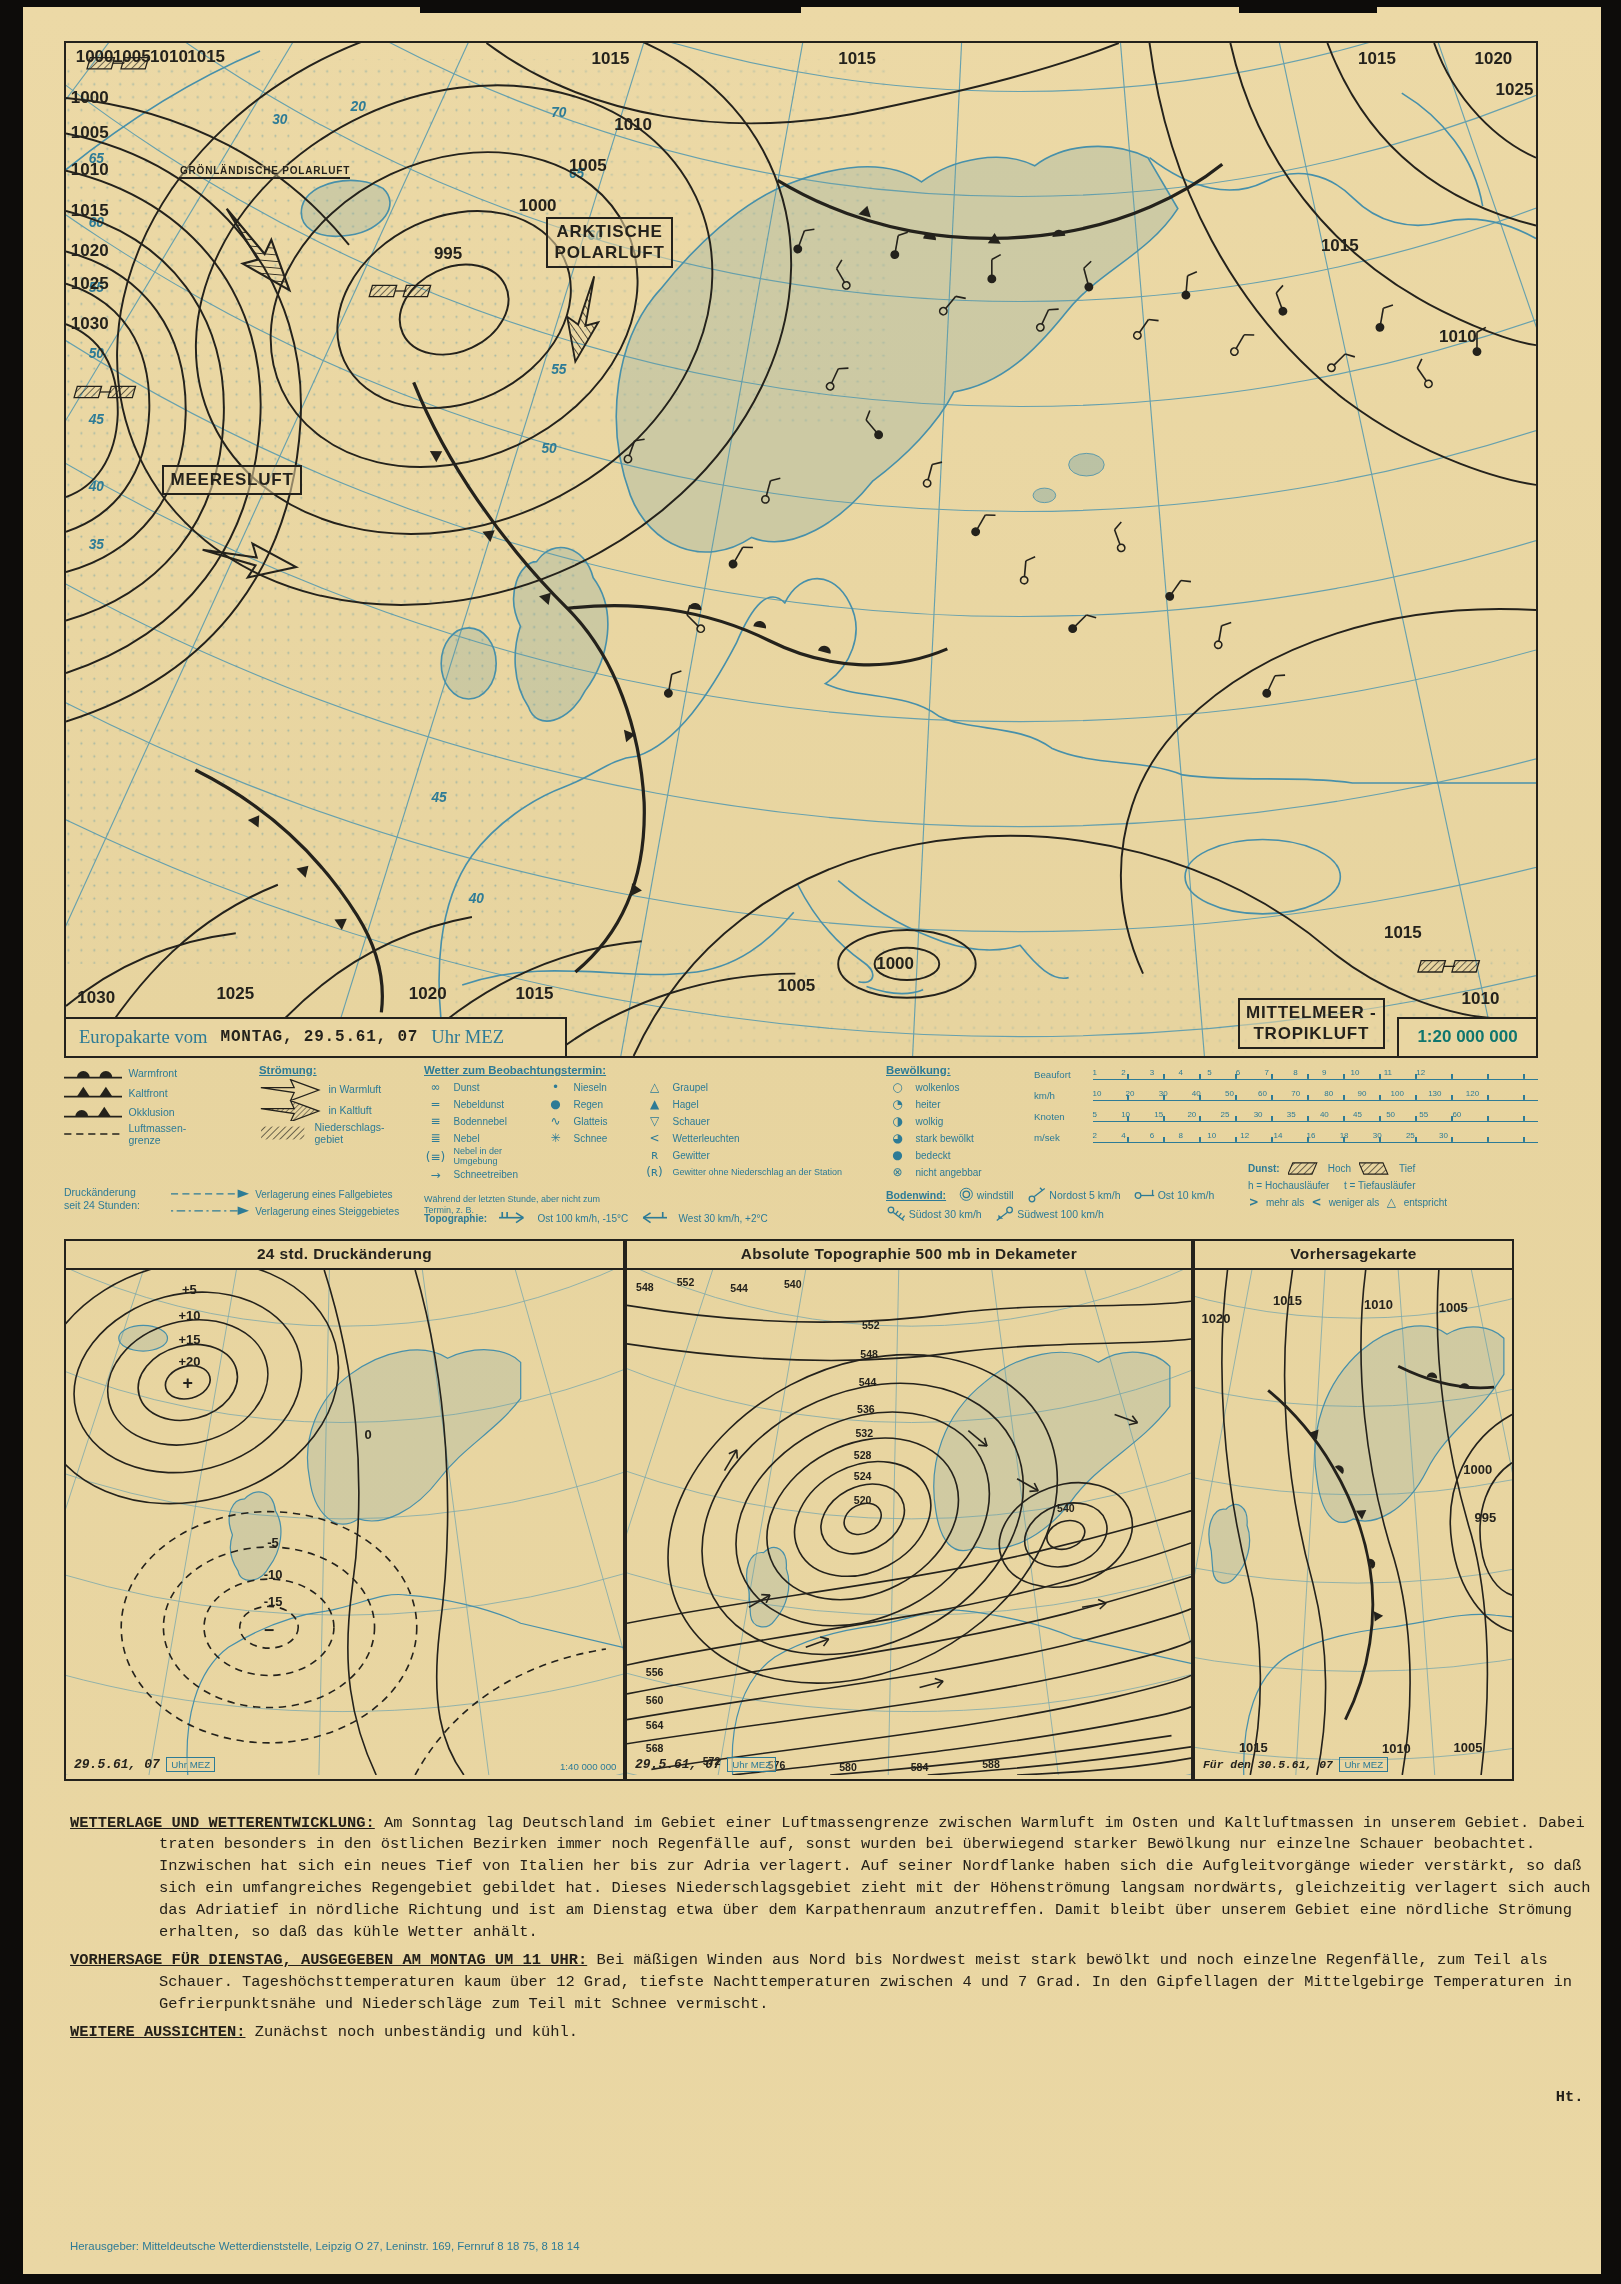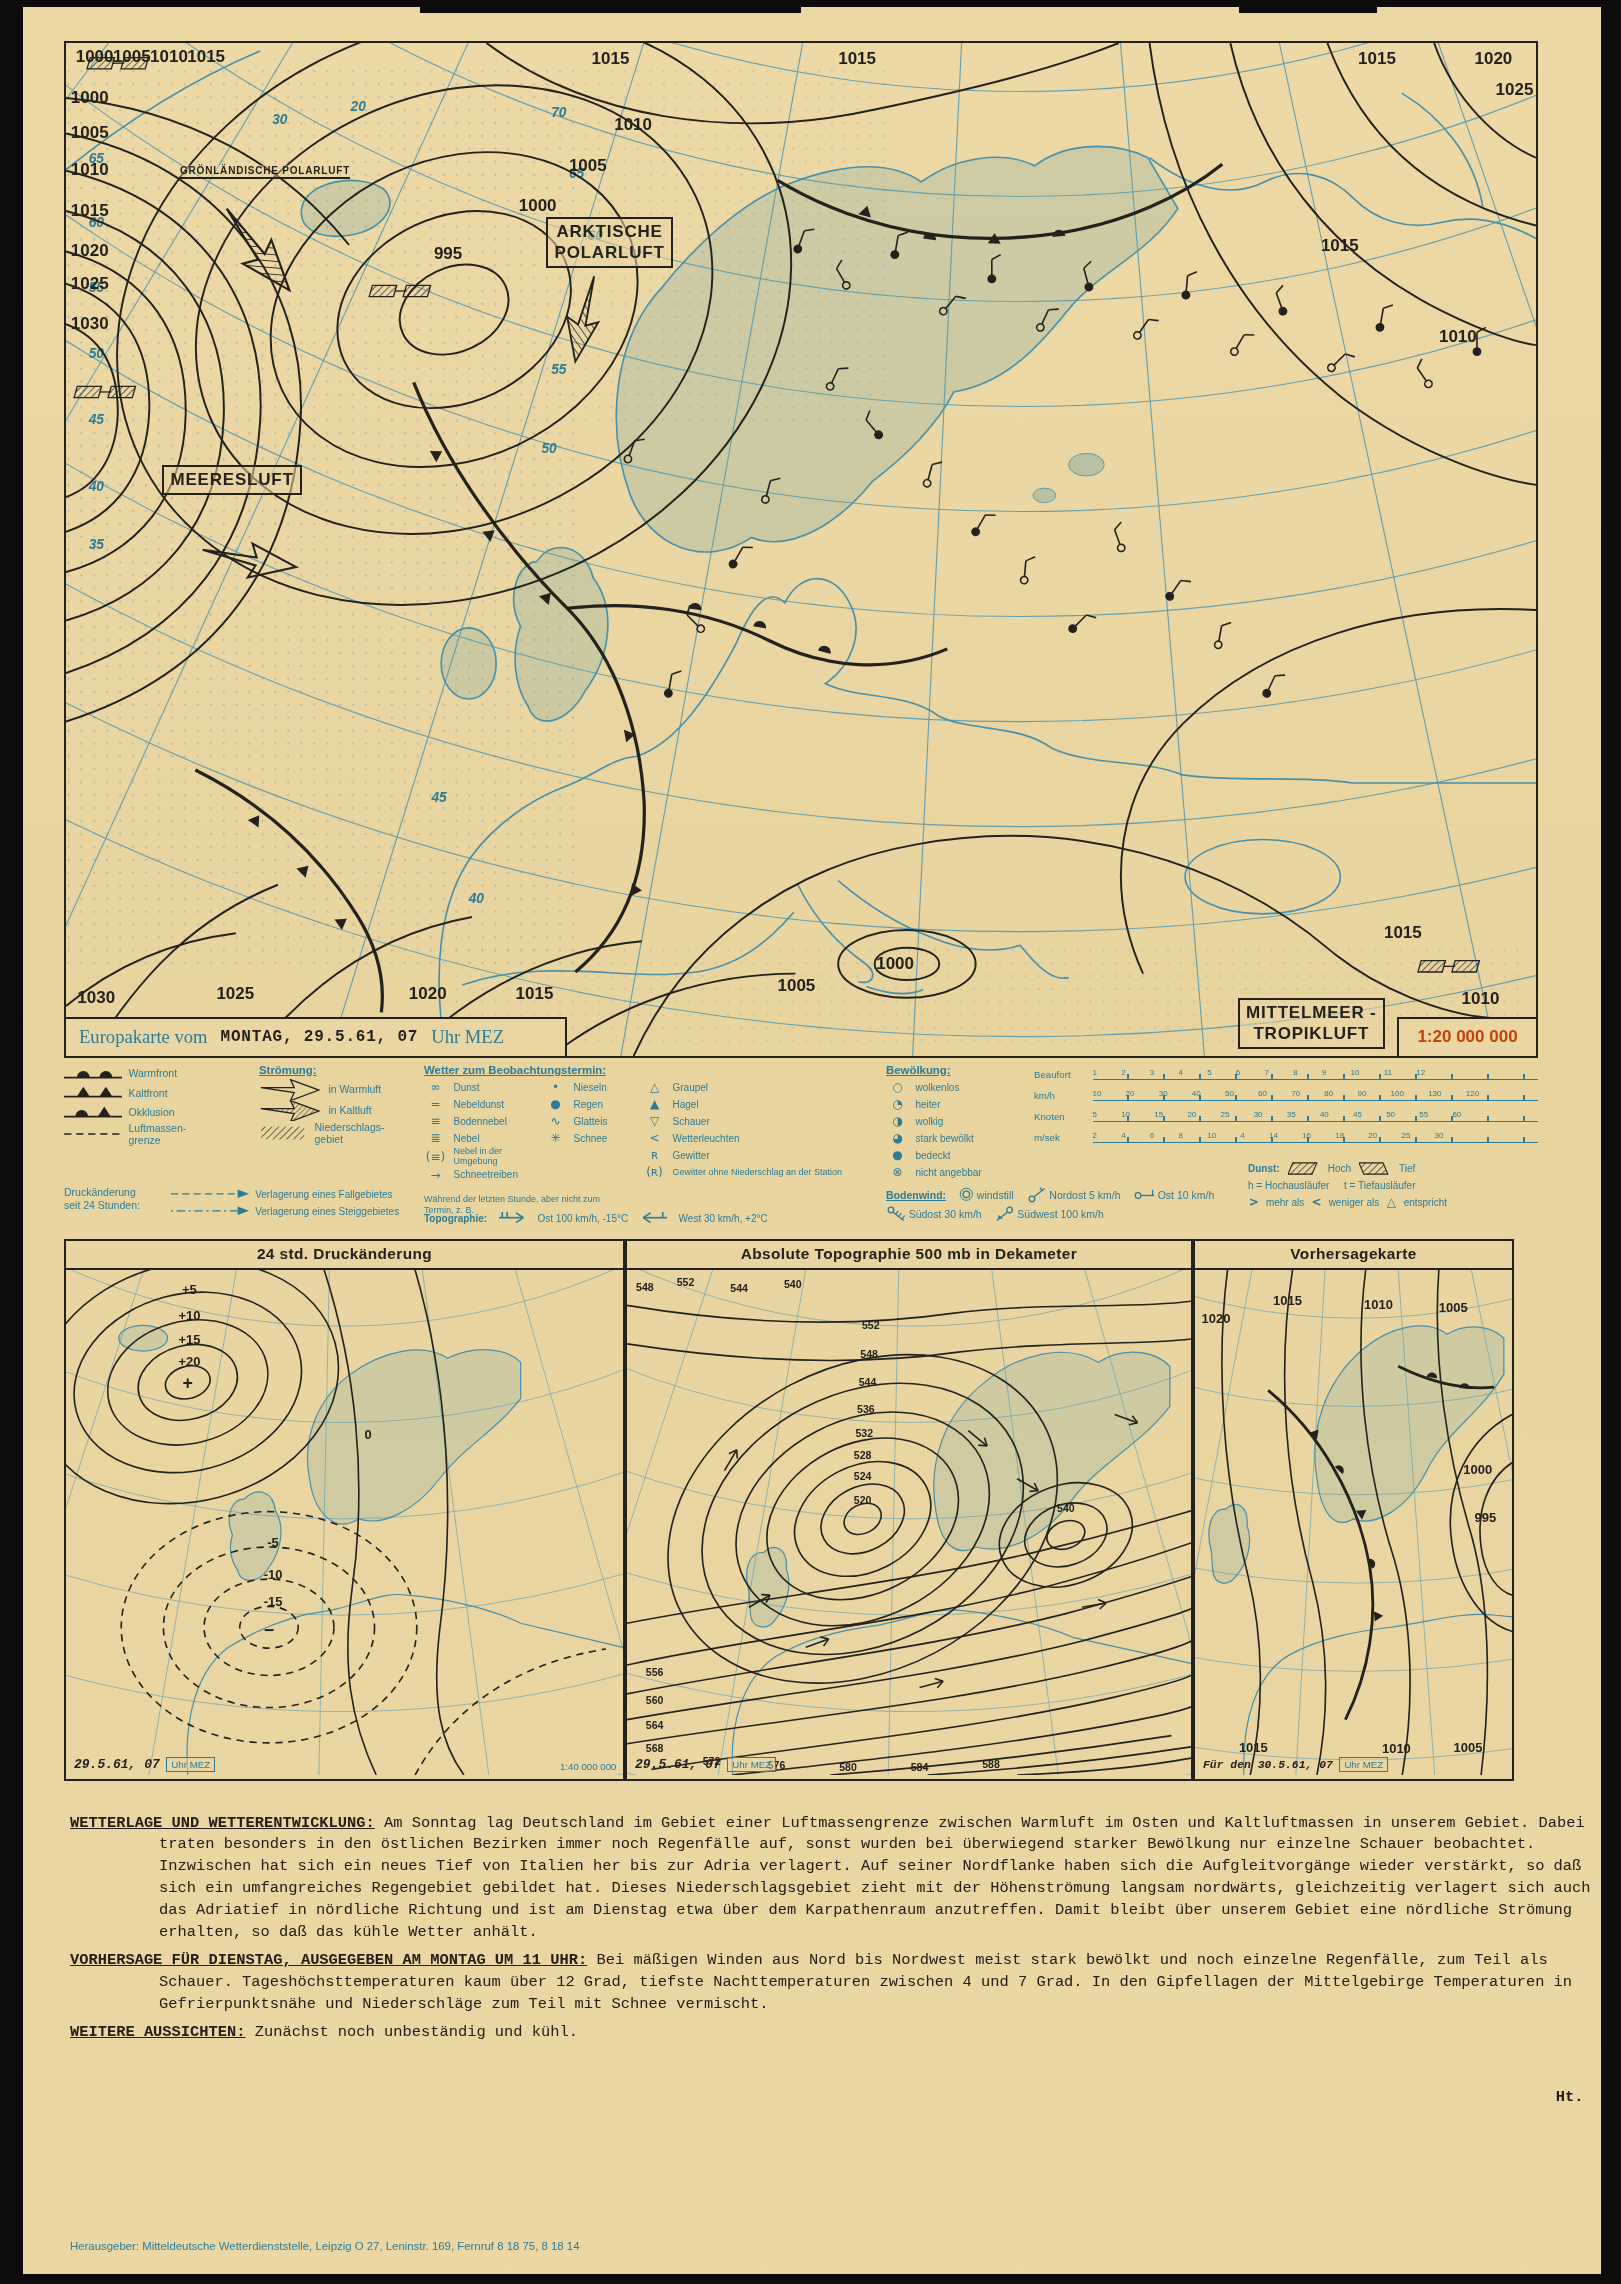--- a/index.html
+++ b/index.html
@@ -17,21 +17,21 @@
   .mm-box{position:absolute;border:2px solid #24221c;color:#24221c;font-weight:bold;font-size:17px;
           letter-spacing:0.8px;padding:2.4px 6.5px;text-align:center;line-height:1.25;background:rgba(233,214,162,.55)}
   .mm-under{position:absolute;color:#24221c;font-weight:bold;font-size:10px;letter-spacing:0.8px;
             border-bottom:2px solid #24221c;padding-bottom:1.6px;background:rgba(233,214,162,.4)}
   .caption{position:absolute;left:0;bottom:0;width:501px;height:39px;background:#e9d6a2;
            border-top:2.4px solid #24221c;border-right:2.4px solid #24221c;display:flex;align-items:center;gap:13px;padding:0 13px}
   .cap-pre,.cap-suf{font-family:"Liberation Serif",serif;font-size:18.6px;color:#2d7b96}
   .cap-stamp{font-family:"Liberation Mono",monospace;font-size:16px;font-weight:bold;color:#24221c;letter-spacing:0.8px}
   .scalebox{position:absolute;right:0;bottom:0;width:139px;height:39px;background:#e9d6a2;border-top:2.4px solid #24221c;
             border-left:2.4px solid #24221c;display:flex;align-items:center;justify-content:center;
-            font-size:17px;font-weight:bold;color:#c2410c}
+            font-size:17px;font-weight:bold;color:#0f766e}
   
   .legend{position:absolute;left:41px;top:1057px;width:1474px;height:170px;color:#2d7b96;font-size:10.5px}
   .lblk{position:absolute}
   .ltitle{font-weight:bold;text-decoration:underline;margin-bottom:3.2px;font-size:11.4px;white-space:nowrap}
   .lrow{display:flex;align-items:center;gap:6.5px;min-height:19.5px}
   .lrow.sm{min-height:17px;font-size:10px}
   .lsym{flex:0 0 auto;display:inline-flex;align-items:center;justify-content:center}
   .sym{font-family:"DejaVu Sans",sans-serif;font-size:12px;width:23px;display:inline-block;text-align:center;flex:0 0 auto}
   .wcol{position:absolute;top:0}
   .wnote{position:absolute;font-size:9px;line-height:1.25}
@@ -524,21 +524,21 @@
         </div>
       <div class="lrow" style="min-height:21px">
           <span class="scl-label">Knoten</span>
           <div class="ruler">
             <div class="ticks">5 10 15 20 25 30 35 40 45 50 55 60</div>
           </div>
         </div>
       <div class="lrow" style="min-height:21px">
           <span class="scl-label">m/sek</span>
           <div class="ruler">
-            <div class="ticks">2 4 6 8 10 4 14 16 18 20 25 30</div>
+            <div class="ticks">2 4 6 8 10 12 14 16 18 30 25 30</div>
           </div>
         </div>
     </div>
 
     <div class="lblk" style="left:0;top:122px;width:357px">
       <div style="display:flex;gap:9.7px;align-items:flex-start">
         <div style="width:97px;line-height:1.3">
           <div>Druckänderung</div>
           <div>seit 24 Stunden:</div>
         </div>

